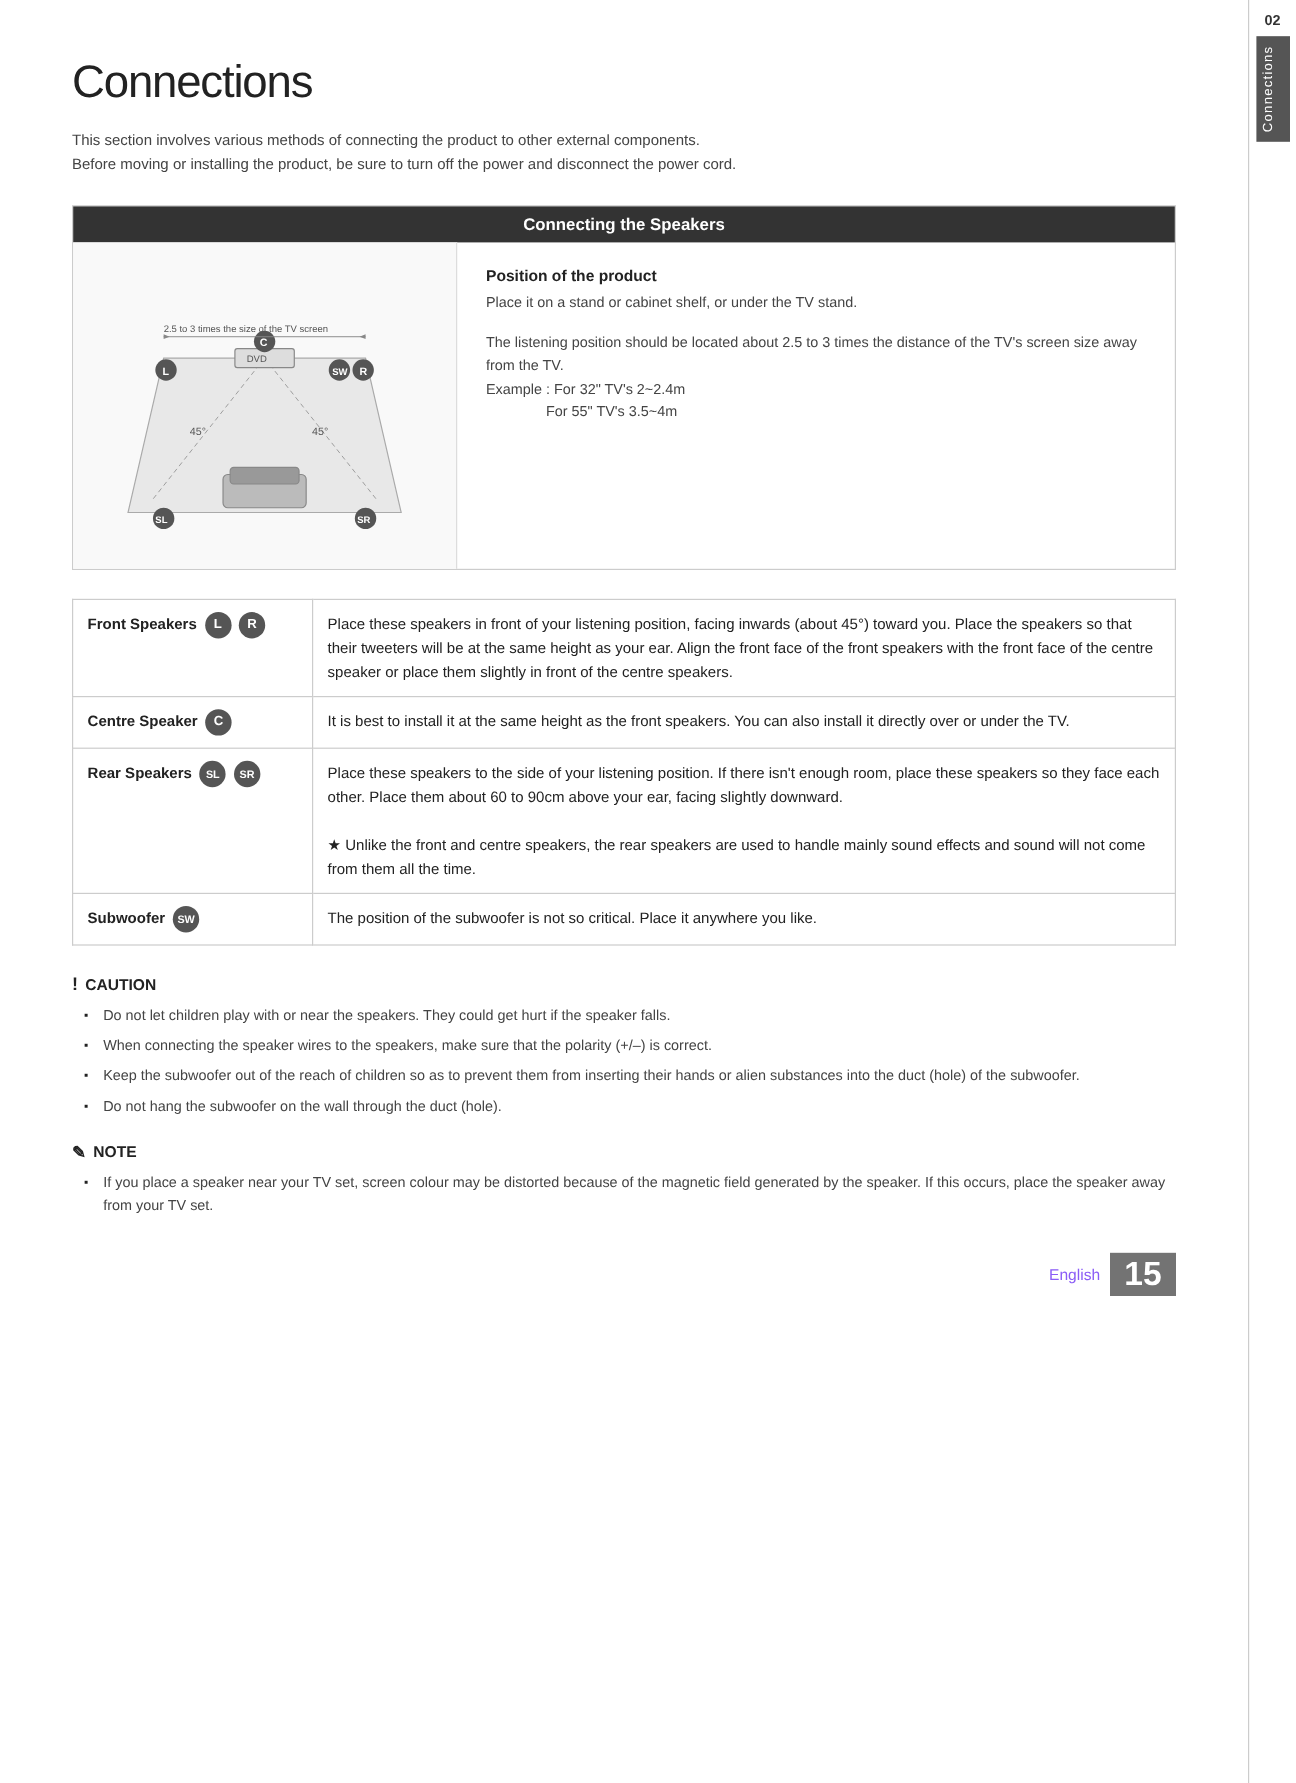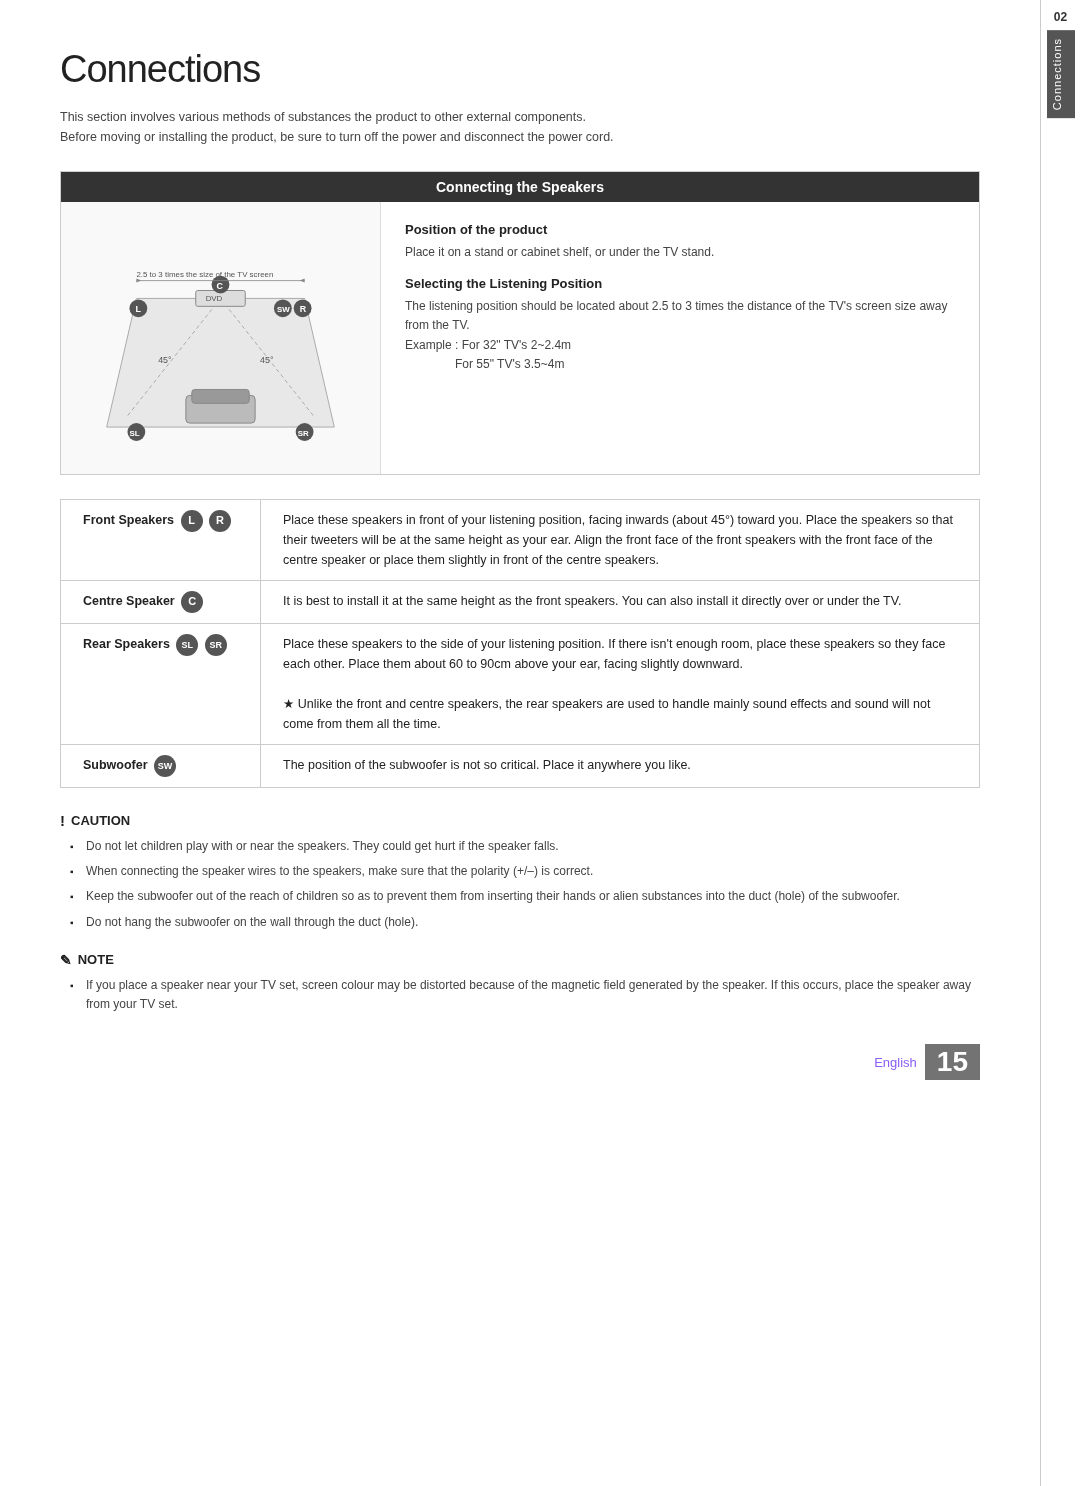--- a/index.html
+++ b/index.html
@@ -139,21 +139,21 @@
     
     .speaker-table {
       width: 100%;
       border-collapse: collapse;
       border: 1px solid #ccc;
       margin-bottom: 24px;
     }
 
     .speaker-table td {
       border: 1px solid #ccc;
-      padding: 10px 22px;
+      padding: 10px 12px;
       vertical-align: top;
       font-size: 12.5px;
       line-height: 1.6;
     }
 
     .speaker-label-cell {
       width: 200px;
       font-weight: bold;
       font-size: 13px;
       vertical-align: middle;
@@ -284,21 +284,21 @@
   </style>
 </head>
 <body>
 
 <div class="page-container">
   <div class="main-content">
 
     <h1 class="page-title">Connections</h1>
 
     <p class="intro-text">
-      <span>This section involves various methods of substances the product to other external components.</span><br>
+      <span>This section involves various methods of connecting the product to other external components.</span><br>
       <span>Before moving or installing the product, be sure to turn off the power and disconnect the power cord.</span>
     </p>
 
     <div class="connecting-section">
       <div class="section-header">Connecting the Speakers</div>
       <div class="connecting-body">
 
         <div class="diagram-area">
           <svg class="diagram-svg" viewBox="0 0 290 240" xmlns="http://www.w3.org/2000/svg">
 
@@ -339,21 +339,20 @@
             <line x1="60" y1="62" x2="230" y2="62" stroke="#888" stroke-width="0.8"></line>
             <polygon points="60,60 65,62 60,64" fill="#888"></polygon>
             <polygon points="230,60 225,62 230,64" fill="#888"></polygon>
           </svg>
         </div>
 
         <div class="position-info">
           <p class="position-title">Position of the product</p>
           <p class="position-body">Place it on a stand or cabinet shelf, or under the TV stand.</p>
 
-          <p class="listening-title">Selecting the Listening Position</p>
           <p class="listening-body">
             <span>The listening position should be located about 2.5 to 3 times the distance of the TV's screen size away from the TV.</span><br>
             <span>Example : For 32" TV's 2~2.4m</span><br>
             <span style="padding-left:50px">For 55" TV's 3.5~4m</span>
           </p>
         </div>
       </div>
     </div>
 
     <table class="speaker-table">

